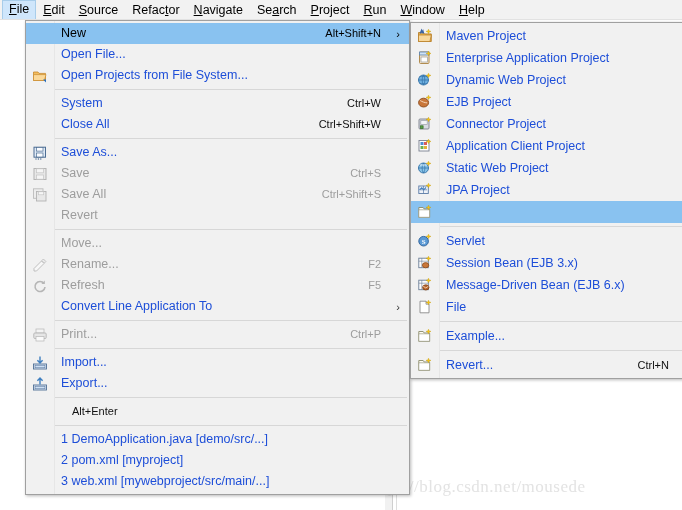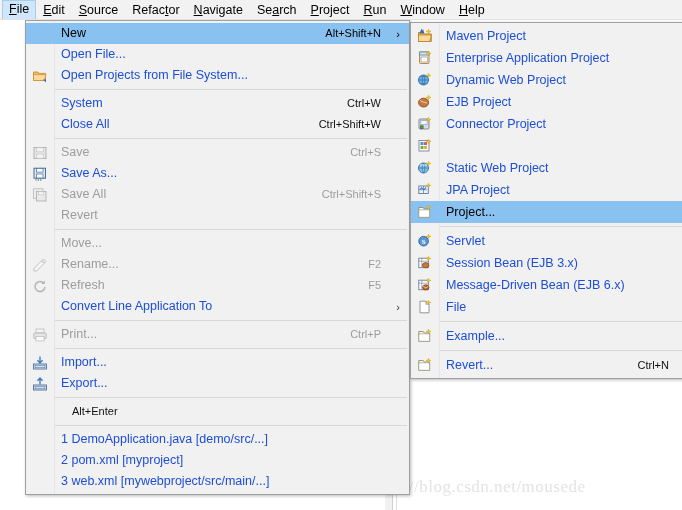--- a/index.html
+++ b/index.html
@@ -270,50 +270,50 @@
         <div class="mi-accel">Ctrl+W</div>
         <div class="mi-arrow"></div>
       </div>
       <div class="mi">
         <div class="mi-icon"></div>
         <div class="mi-label">Close All</div>
         <div class="mi-accel">Ctrl+Shift+W</div>
         <div class="mi-arrow"></div>
       </div>
       <div class="mi-sep"></div>
-      <div class="mi disabled">
-        <div class="mi-icon">
-          <svg width="16" height="16" viewBox="0 0 16 16">
-            <rect x="2" y="2.5" width="12" height="11" fill="#e8e8e8" stroke="#b4b4b4" stroke-width="1"></rect>
-            <rect x="4.5" y="2.8" width="7" height="4" fill="#f5f5f5" stroke="#c3c3c3" stroke-width=".7"></rect>
-            <rect x="4.5" y="9" width="7" height="4.2" fill="#f5f5f5" stroke="#c3c3c3" stroke-width=".7"></rect>
-          </svg>
-        </div>
-        <div class="mi-label">Save</div>
-        <div class="mi-accel">Ctrl+S</div>
-        <div class="mi-arrow"></div>
-      </div>
       <div class="mi">
         <div class="mi-icon">
           <svg width="16" height="16" viewBox="0 0 16 16">
             <rect x="2" y="2.2" width="11.5" height="10" fill="#dfe9f5" stroke="#4c6d93" stroke-width="1"></rect>
             <rect x="4.4" y="2.5" width="6.6" height="3.6" fill="#fafcff" stroke="#4c6d93" stroke-width=".7"></rect>
             <rect x="4.4" y="8" width="6.6" height="4" fill="#fafcff" stroke="#4c6d93" stroke-width=".7"></rect>
             <circle cx="4" cy="14" r=".7" fill="#4c6d93"></circle>
             <circle cx="6.4" cy="14" r=".7" fill="#4c6d93"></circle>
             <circle cx="8.8" cy="14" r=".7" fill="#4c6d93"></circle>
           </svg>
         </div>
         <div class="mi-label">Save As...</div>
         <div class="mi-accel"></div>
         <div class="mi-arrow"></div>
       </div>
       <div class="mi disabled">
         <div class="mi-icon">
           <svg width="16" height="16" viewBox="0 0 16 16">
+            <rect x="2" y="2.5" width="12" height="11" fill="#e8e8e8" stroke="#b4b4b4" stroke-width="1"></rect>
+            <rect x="4.5" y="2.8" width="7" height="4" fill="#f5f5f5" stroke="#c3c3c3" stroke-width=".7"></rect>
+            <rect x="4.5" y="9" width="7" height="4.2" fill="#f5f5f5" stroke="#c3c3c3" stroke-width=".7"></rect>
+          </svg>
+        </div>
+        <div class="mi-label">Save</div>
+        <div class="mi-accel">Ctrl+S</div>
+        <div class="mi-arrow"></div>
+      </div>
+      <div class="mi disabled">
+        <div class="mi-icon">
+          <svg width="16" height="16" viewBox="0 0 16 16">
             <rect x="1.5" y="1.8" width="9.5" height="9.5" fill="#ededed" stroke="#bcbcbc" stroke-width=".9"></rect>
             <rect x="4.5" y="4.5" width="9.5" height="9.5" fill="#e8e8e8" stroke="#b4b4b4" stroke-width=".9"></rect>
             <rect x="6.5" y="4.8" width="5.2" height="3" fill="#f6f6f6" stroke="#c3c3c3" stroke-width=".6"></rect>
           </svg>
         </div>
         <div class="mi-label">Save All</div>
         <div class="mi-accel">Ctrl+Shift+S</div>
         <div class="mi-arrow"></div>
       </div>
       <div class="mi disabled">
@@ -491,20 +491,21 @@
         <div class="mi-icon">
           <svg width="16" height="16" viewBox="0 0 16 16">
             <rect x="2" y="2.5" width="10" height="10.5" fill="#ffffff" stroke="#7a8190" stroke-width=".9"></rect>
             <rect x="3.5" y="4" width="3" height="3" fill="#4f8ed4"></rect>
             <rect x="7" y="4" width="3" height="3" fill="#d95d5d"></rect>
             <rect x="3.5" y="8" width="3" height="3" fill="#6bb04f"></rect>
             <rect x="7" y="8" width="3" height="3" fill="#e2b13a"></rect>
             <path d="M11.5 1.2l.7 1.7 1.8.5-1.8.6-.7 1.7-.7-1.7-1.8-.6 1.8-.5z" fill="#f5c518" stroke="#c79a00" stroke-width=".4"></path>
           </svg>
         </div>
+        <div class="mi-label">Application Client Project</div>
         <div class="mi-accel"></div>
         <div class="mi-arrow"></div>
       </div>
       <div class="mi">
         <div class="mi-icon">
           <svg width="16" height="16" viewBox="0 0 16 16">
             <circle cx="6.5" cy="8" r="5" fill="#89c4e8" stroke="#2f6ea5" stroke-width=".9"></circle>
             <path d="M1.5 8h10M6.5 3c1.9 2.3 1.9 7.7 0 10M6.5 3c-1.9 2.3-1.9 7.7 0 10" fill="none" stroke="#2f6ea5" stroke-width=".7"></path>
             <path d="M3 5h7" fill="none" stroke="#ffffff" stroke-width=".7"></path>
             <path d="M11.5 1.2l.7 1.7 1.8.5-1.8.6-.7 1.7-.7-1.7-1.8-.6 1.8-.5z" fill="#f5c518" stroke="#c79a00" stroke-width=".4"></path>
@@ -528,21 +529,20 @@
         <div class="mi-arrow"></div>
       </div>
       <div class="mi selected">
         <div class="mi-icon">
           <svg width="16" height="16" viewBox="0 0 16 16">
             <path d="M1.8 3.5h4.4l1 1.5h5.4v8.3H1.8z" fill="#fffdf4" stroke="#8a8a6a" stroke-width=".9"></path>
             <path d="M1.8 5.8h10.8v7.5H1.8z" fill="#ffffff" stroke="#9a9a82" stroke-width=".7"></path>
             <path d="M11.5 1.2l.7 1.7 1.8.5-1.8.6-.7 1.7-.7-1.7-1.8-.6 1.8-.5z" fill="#f5c518" stroke="#c79a00" stroke-width=".4"></path>
           </svg>
         </div>
-        <div class="mi-label">Project...</div>
         <div class="mi-accel"></div>
         <div class="mi-arrow"></div>
       </div>
       <div class="mi-sep"></div>
       <div class="mi">
         <div class="mi-icon">
           <svg width="16" height="16" viewBox="0 0 16 16">
             <circle cx="6.6" cy="8.2" r="4.8" fill="#5b9ad5" stroke="#2a5e96" stroke-width=".9"></circle>
             <text x="6.6" y="11.2" font-size="7" font-family="Liberation Serif, serif" fill="#ffffff" text-anchor="middle" font-weight="bold">S</text>
             <path d="M11.5 1.2l.7 1.7 1.8.5-1.8.6-.7 1.7-.7-1.7-1.8-.6 1.8-.5z" fill="#f5c518" stroke="#c79a00" stroke-width=".4"></path>

